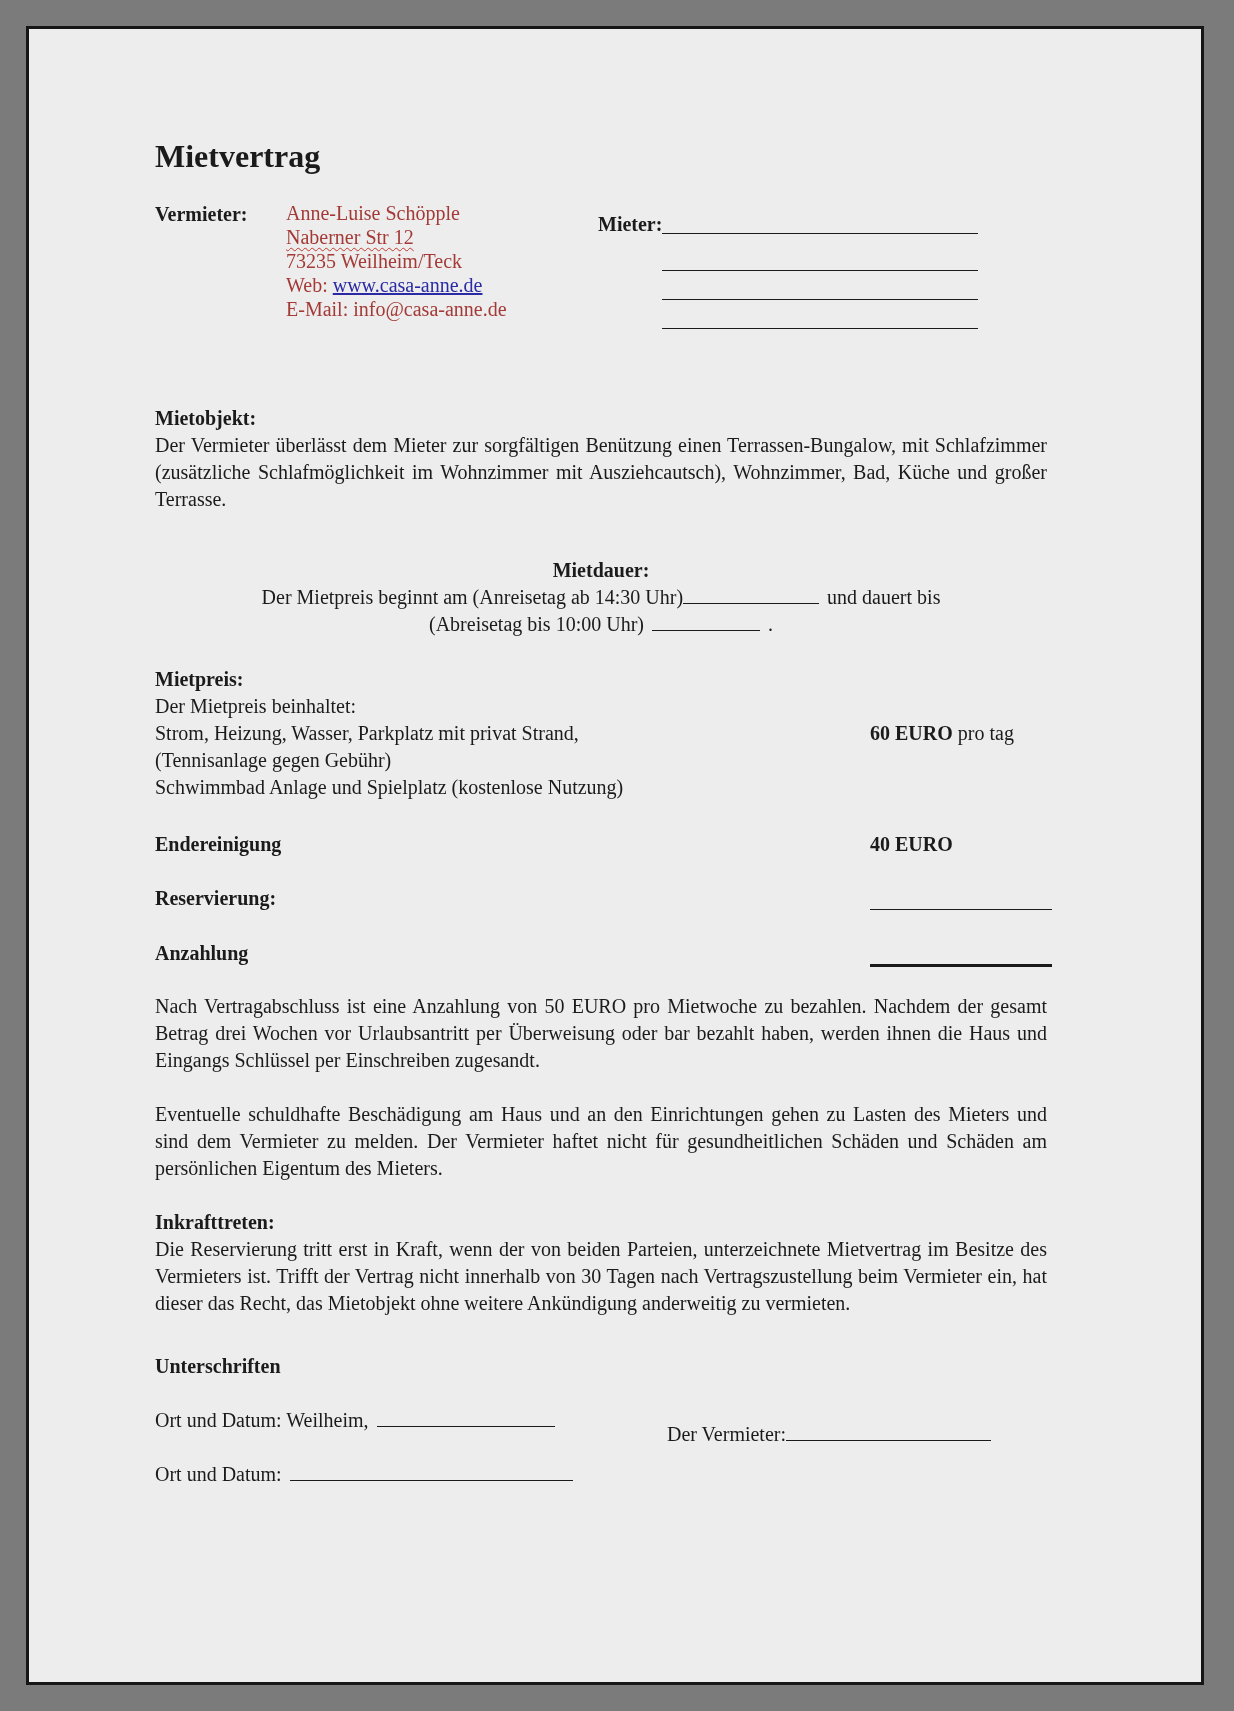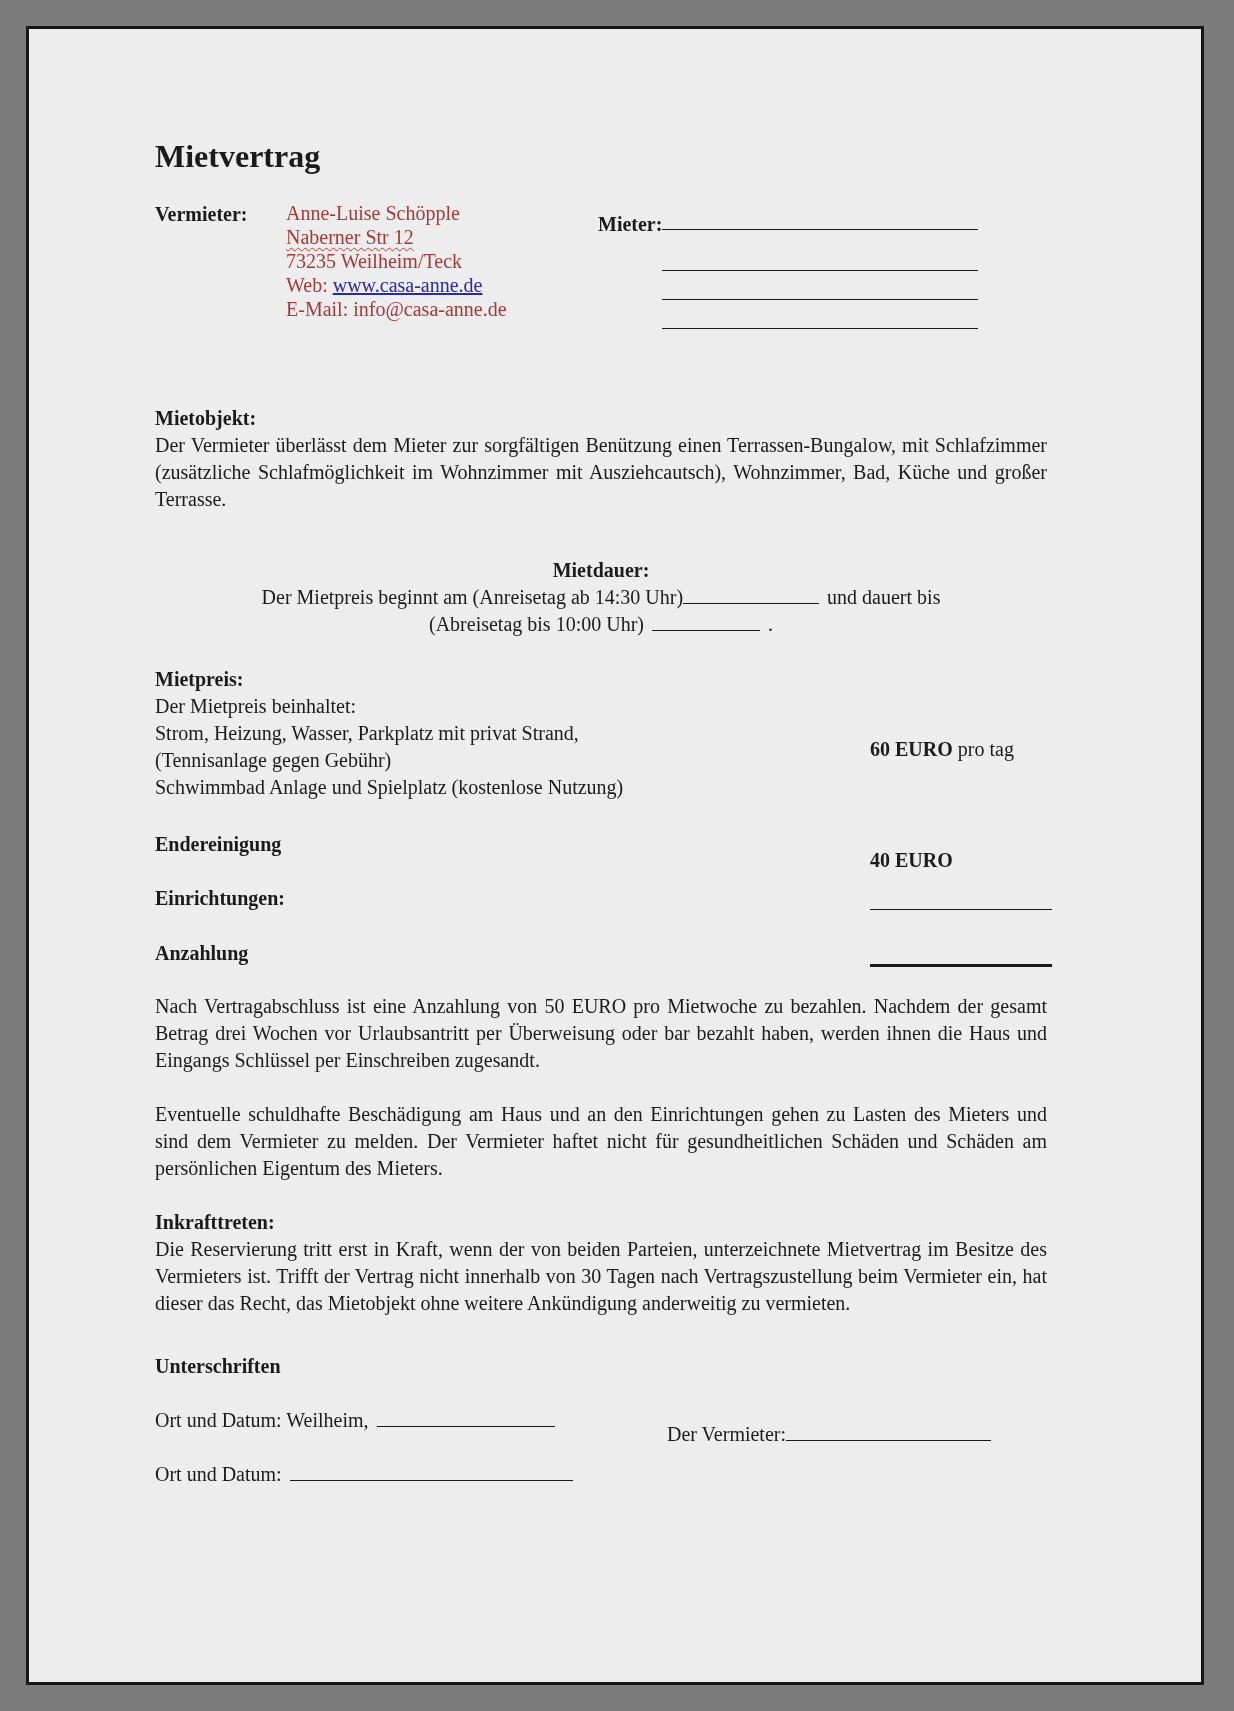--- a/index.html
+++ b/index.html
@@ -21,36 +21,36 @@
   
   .parties { display:flex; margin-top:30px; }
   .p-label { width:131px; font-weight:bold; flex:none; }
   .address { width:312px; flex:none; color:#a33a36; line-height:24px; }
   .address .wavy {
     text-decoration:underline; text-decoration-style:wavy;
     text-decoration-color:#c03a30; text-decoration-thickness:1px; text-underline-offset:3px;
   }
   .weblink { color:#2a2aa4; text-decoration:underline; }
   .mieter-col { width:380px; flex:none; margin-top:10px; }
-  .mieter-line1 { display:flex; align-items:flex-start; }
+  .mieter-line1 { display:flex; align-items:center; }
   .m-label { font-weight:bold; flex:none; }
   .m-fill { flex:1; border-bottom:1.5px solid #1b1b1b; height:18px; }
   .m-extra { margin-left:64px; height:28px; border-bottom:1.5px solid #1b1b1b; }
   .m-extra.first { margin-top:4px; }
 
   
   .fill { display:inline-block; border-bottom:1.5px solid #1b1b1b; height:0.95em; vertical-align:baseline; }
 
   .heading { font-weight:bold; }
   .sec-mietobjekt { margin-top:76px; }
   .just { text-align:justify; }
   .sec-mietdauer { margin-top:44px;text-align:center; }
   .sec-mietpreis { margin-top:28px; }
   .price-line { position:relative; }
-  .price-right { position:absolute; left:715px; top:16px; white-space:nowrap; }
+  .price-right { position:absolute; left:715px; top:0; white-space:nowrap; }
   .row-endereinigung { position:relative; margin-top:30px; font-weight:bold; }
   .row-gesamtbetrag { position:relative; margin-top:27px; font-weight:bold; }
   .row-anzahlung { position:relative; margin-top:28px; font-weight:bold; }
   .rule-right { position:absolute; left:715px; width:182px; top:0; height:24px; border-bottom:1.5px solid #1b1b1b; }
   .rule-right.thick { border-bottom-width:3px; }
   .para1 { margin-top:26px; }
   .para2 { margin-top:27px; }
   .sec-inkraft { margin-top:27px; }
   .sec-unterschriften { margin-top:36px; }
   .sig-row { position:relative; margin-top:27px; height:27px; white-space:nowrap; }
@@ -107,21 +107,21 @@
         <div>(Tennisanlage gegen Gebühr)</div>
         <div>Schwimmbad Anlage und Spielplatz (kostenlose Nutzung)</div>
       </div>
 
       <div class="row-endereinigung">
         <span>Endereinigung</span>
         <span class="price-right">40 EURO</span>
       </div>
 
       <div class="row-gesamtbetrag">
-        <span>Einrichtungen:</span>
+        <span>Reservierung:</span>
         <span class="rule-right"></span>
       </div>
 
       <div class="row-anzahlung">
         <span>Anzahlung</span>
         <span class="rule-right thick"></span>
       </div>
 
       <div class="just para1">Nach Vertragabschluss ist eine Anzahlung von 50 EURO pro Mietwoche zu bezahlen. Nachdem der gesamt Betrag drei Wochen vor Urlaubsantritt per Überweisung oder bar bezahlt haben, werden ihnen die Haus und Eingangs Schlüssel per Einschreiben zugesandt.</div>
 

